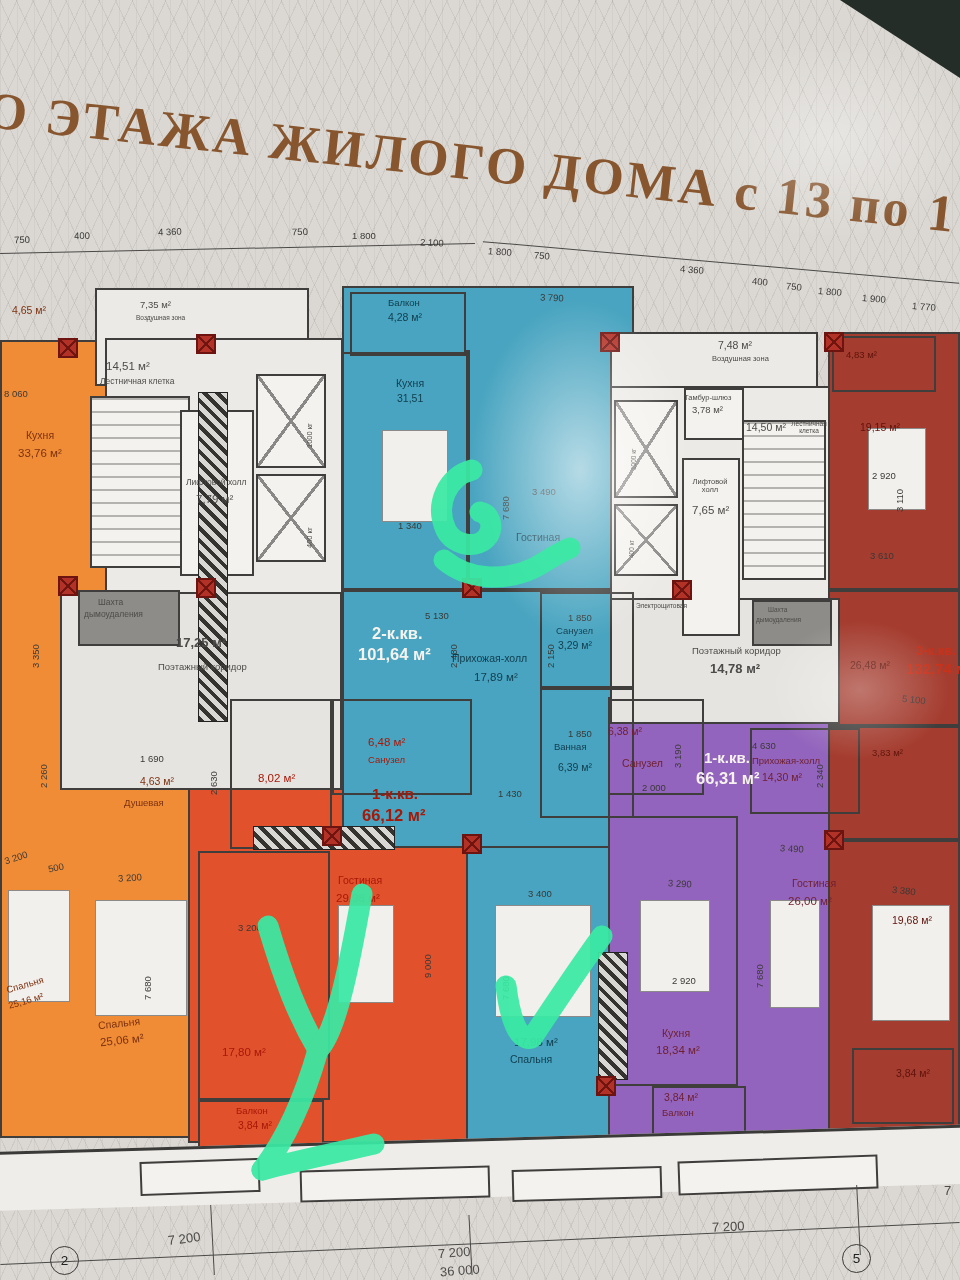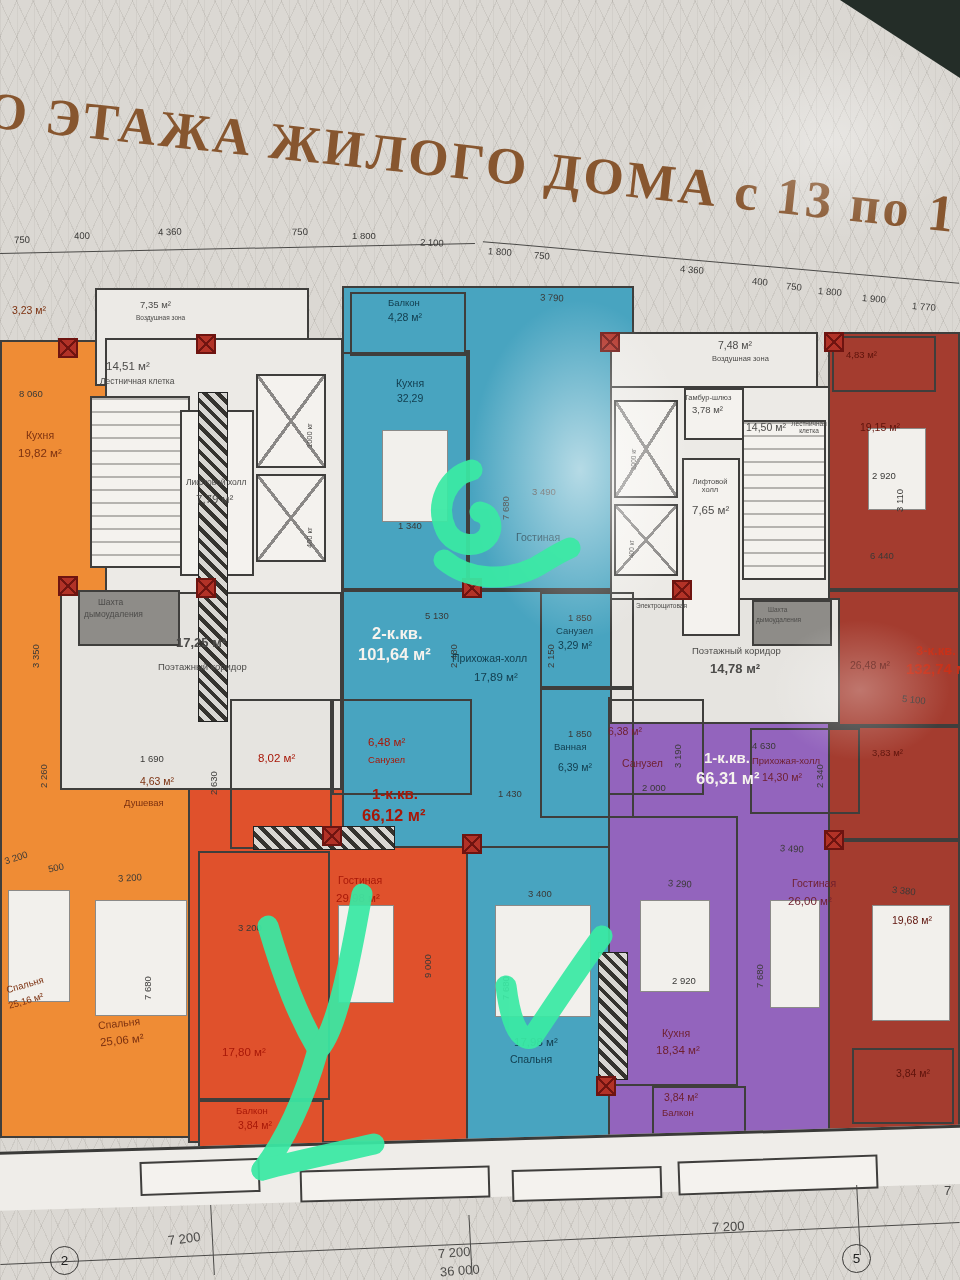--- a/index.html
+++ b/index.html
@@ -156,21 +156,21 @@
 <div class="dim vert" style="left:500px;top:520px">7 680</div>
 <div class="dim" style="left:425px;top:610px">5 130</div>
 <div class="dim vert" style="left:448px;top:668px">2 480</div>
 <div class="dim vert" style="left:545px;top:668px">2 150</div>
 <div class="dim" style="left:568px;top:612px">1 850</div>
 <div class="dim" style="left:568px;top:728px">1 850</div>
 <div class="dim" style="left:498px;top:788px">1 430</div>
 <div class="dim vert" style="left:208px;top:795px">2 630</div>
 <div class="dim" style="left:140px;top:753px">1 690</div>
 <div class="dim vert" style="left:38px;top:788px">2 260</div>
-<div class="dim" style="left:19px;top:388px">8 060</div>
+<div class="dim" style="left:4px;top:388px">8 060</div>
 <div class="dim vert" style="left:30px;top:668px">3 350</div>
 <div class="dim" style="left:4px;top:852px;transform:rotate(-18deg)">3 200</div>
 <div class="dim" style="left:48px;top:862px;transform:rotate(-12deg)">500</div>
 <div class="dim" style="left:118px;top:872px;transform:rotate(-4deg)">3 200</div>
 <div class="dim" style="left:238px;top:922px">3 200</div>
 <div class="dim vert" style="left:142px;top:1000px">7 680</div>
 <div class="dim vert" style="left:422px;top:978px">9 000</div>
 <div class="dim" style="left:528px;top:888px">3 400</div>
 <div class="dim vert" style="left:500px;top:1000px">7 680</div>
 <div class="dim" style="left:668px;top:878px;transform:rotate(3deg)">3 290</div>
@@ -178,25 +178,25 @@
 <div class="dim" style="left:780px;top:843px;transform:rotate(3deg)">3 490</div>
 <div class="dim vert" style="left:754px;top:988px">7 680</div>
 <div class="dim" style="left:892px;top:885px;transform:rotate(6deg)">3 380</div>
 <div class="dim" style="left:752px;top:740px">4 630</div>
 <div class="dim" style="left:642px;top:782px">2 000</div>
 <div class="dim vert" style="left:672px;top:768px">3 190</div>
 <div class="dim vert" style="left:814px;top:788px">2 340</div>
 <div class="dim" style="left:902px;top:694px;transform:rotate(6deg)">5 100</div>
 <div class="dim" style="left:872px;top:470px">2 920</div>
 <div class="dim vert" style="left:894px;top:512px">3 110</div>
-<div class="dim" style="left:870px;top:550px">6 440</div>
-
-<div class="lbl s10 tor" style="left:12px;top:305px">3,23 м²</div>
+<div class="dim" style="left:870px;top:550px">3 610</div>
+
+<div class="lbl s10 tor" style="left:12px;top:305px">4,65 м²</div>
 <div class="lbl s10 tor" style="left:26px;top:430px">Кухня</div>
-<div class="lbl s11 tor" style="left:18px;top:447px">19,82 м²</div>
+<div class="lbl s11 tor" style="left:18px;top:447px">33,76 м²</div>
 <div class="lbl s9 tor" style="left:6px;top:980px;transform:rotate(-16deg)">Спальня</div>
 <div class="lbl s9 tor" style="left:8px;top:996px;transform:rotate(-16deg)">25,16 м²</div>
 <div class="lbl s10 tor" style="left:98px;top:1018px;transform:rotate(-6deg)">Спальня</div>
 <div class="lbl s11 tor" style="left:100px;top:1034px;transform:rotate(-6deg)">25,06 м²</div>
 <div class="lbl s9 tor" style="left:124px;top:798px">Душевая</div>
 <div class="lbl s10 tor" style="left:140px;top:776px">4,63 м²</div>
 
 <div class="lbl s9 tgray" style="left:140px;top:300px">7,35 м²</div>
 <div class="lbl s6 tgray" style="left:136px;top:314px">Воздушная зона</div>
 <div class="lbl s11 tgray" style="left:106px;top:360px">14,51 м²</div>
@@ -205,33 +205,33 @@
 <div class="lbl s11 tgray" style="left:196px;top:493px">7,79 м²</div>
 <div class="lbl s7 tgray vert" style="left:306px;top:448px">1000 кг</div>
 <div class="lbl s7 tgray vert" style="left:306px;top:548px">400 кг</div>
 <div class="lbl s8 tgray" style="left:98px;top:598px">Шахта</div>
 <div class="lbl s8 tgray" style="left:84px;top:610px">дымоудаления</div>
 <div class="lbl s13 tgray b" style="left:176px;top:636px">17,25 м²</div>
 <div class="lbl s9 tgray" style="left:158px;top:662px">Поэтажный коридор</div>
 
 <div class="lbl s11 tred" style="left:368px;top:736px">6,48 м²</div>
 <div class="lbl s9 tred" style="left:368px;top:755px">Санузел</div>
-<div class="lbl s11 tred" style="left:258px;top:752px">8,02 м²</div>
+<div class="lbl s11 tred" style="left:258px;top:772px">8,02 м²</div>
 <div class="lbl s15 tred b" style="left:372px;top:786px">1-к.кв.</div>
 <div class="lbl s16 tred b" style="left:362px;top:806px">66,12 м²</div>
 <div class="lbl s10 tred" style="left:338px;top:875px">Гостиная</div>
 <div class="lbl s11 tred" style="left:336px;top:892px">29,98 м²</div>
 <div class="lbl s11 tred" style="left:222px;top:1046px">17,80 м²</div>
 <div class="lbl s9 tred" style="left:236px;top:1106px">Балкон</div>
 <div class="lbl s10 tred" style="left:238px;top:1120px">3,84 м²</div>
 
 <div class="lbl s9 tteal" style="left:388px;top:298px">Балкон</div>
 <div class="lbl s10 tteal" style="left:388px;top:312px">4,28 м²</div>
 <div class="lbl s10 tteal" style="left:396px;top:378px">Кухня</div>
-<div class="lbl s10 tteal" style="left:397px;top:393px">32,29</div>
+<div class="lbl s10 tteal" style="left:397px;top:393px">31,51</div>
 <div class="lbl s10 tteal" style="left:516px;top:532px">Гостиная</div>
 <div class="lbl s16 twhite b" style="left:372px;top:624px">2-к.кв.</div>
 <div class="lbl s16 twhite b" style="left:358px;top:645px">101,64 м²</div>
 <div class="lbl s10 tteal" style="left:452px;top:653px">Прихожая-холл</div>
 <div class="lbl s11 tteal" style="left:474px;top:671px">17,89 м²</div>
 <div class="lbl s9 tteal" style="left:556px;top:626px">Санузел</div>
 <div class="lbl s10 tteal" style="left:558px;top:640px">3,29 м²</div>
 <div class="lbl s9 tteal" style="left:554px;top:742px">Ванная</div>
 <div class="lbl s10 tteal" style="left:558px;top:762px">6,39 м²</div>
 <div class="lbl s11 tteal" style="left:514px;top:1036px">17,98 м²</div>

